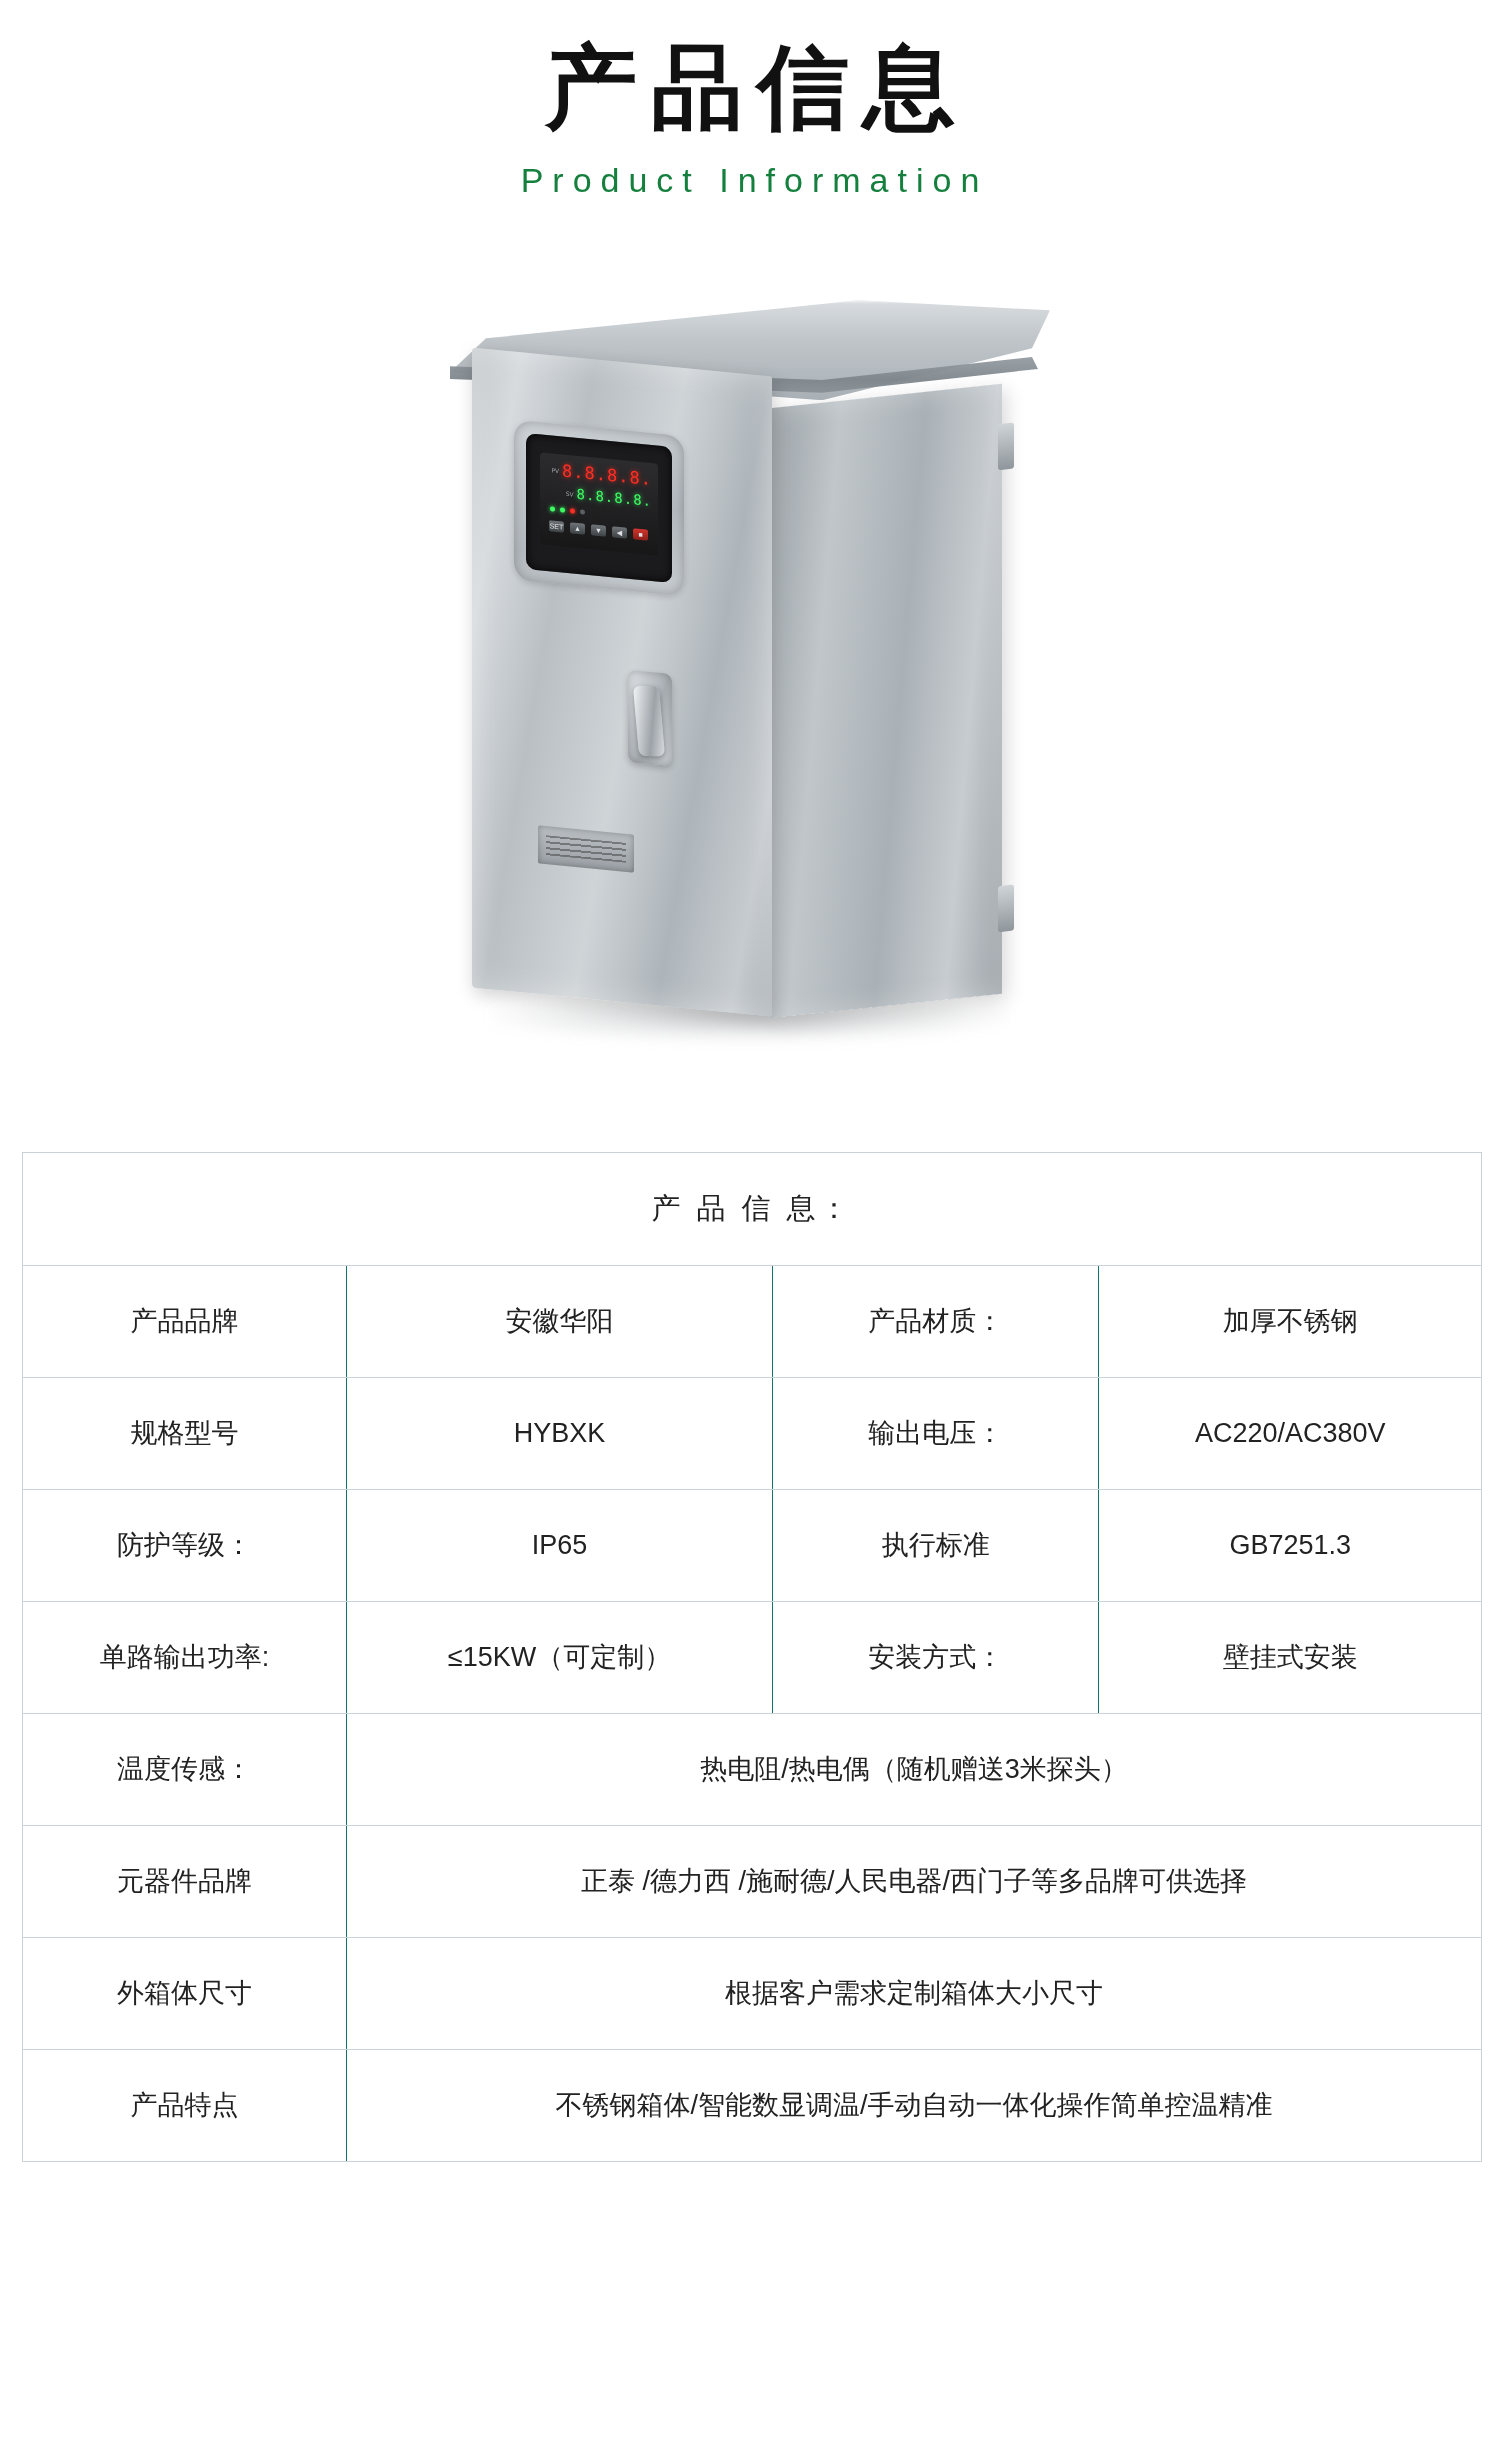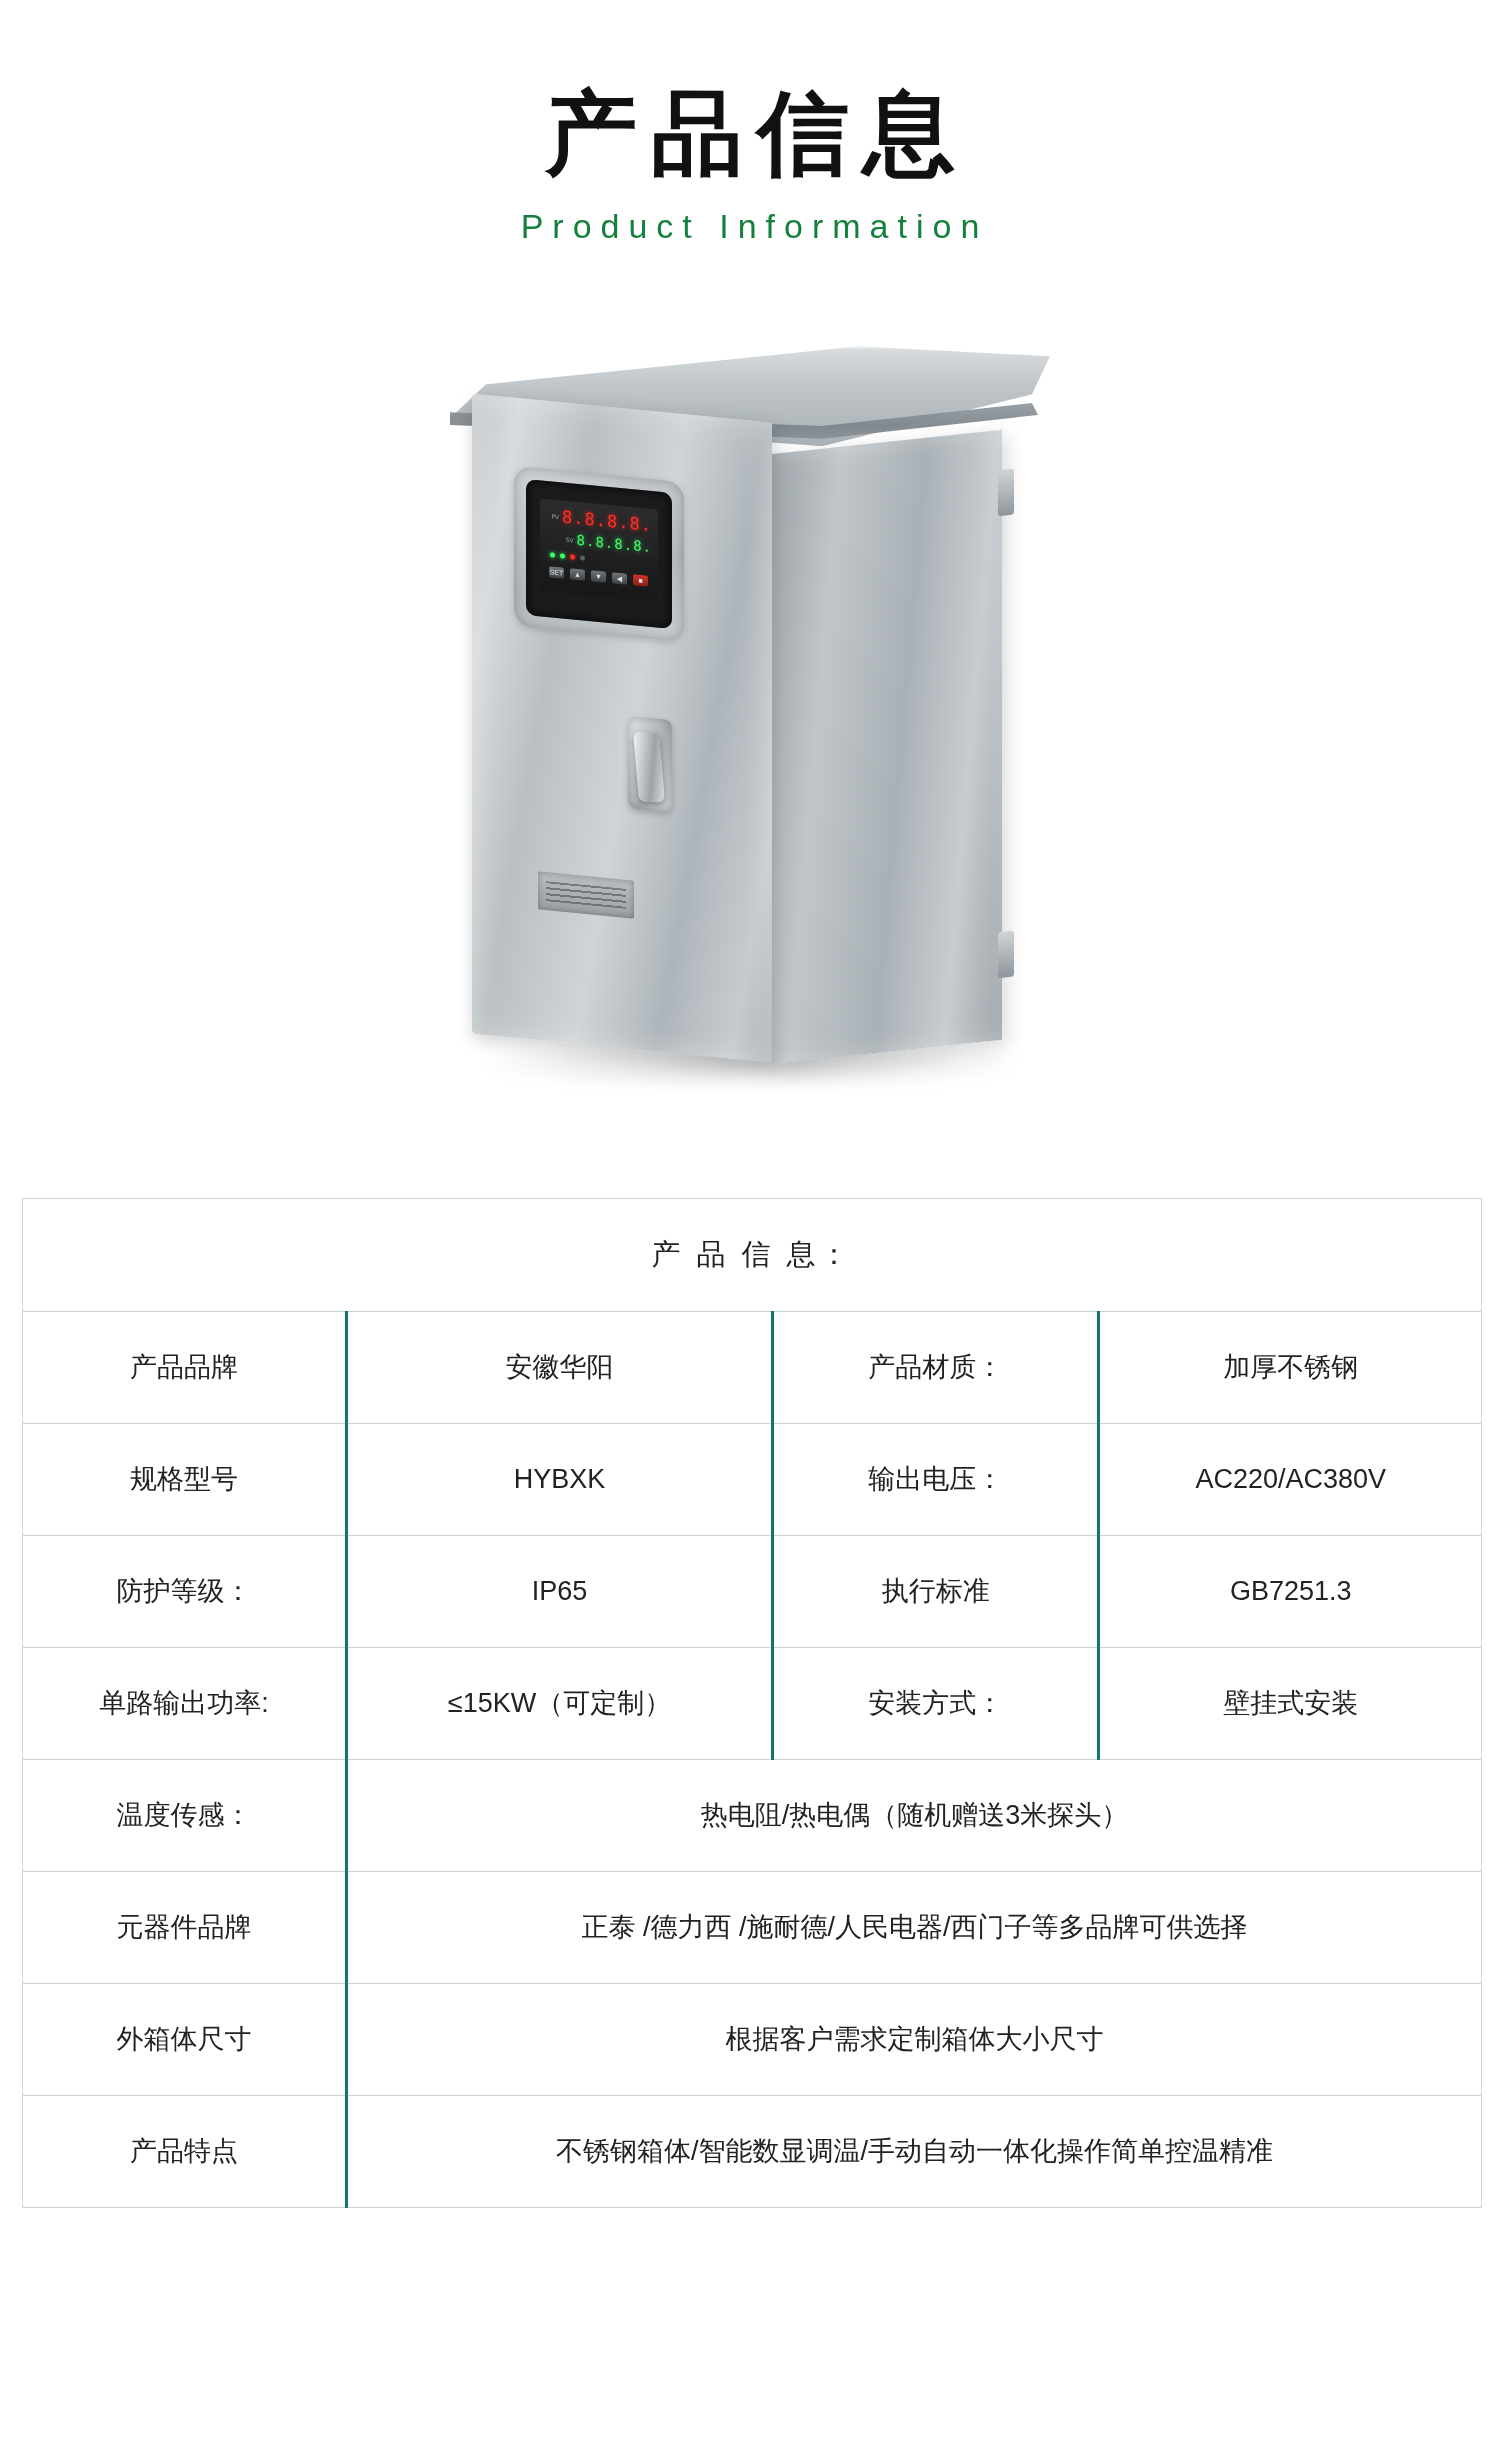--- a/index.html
+++ b/index.html
@@ -19,21 +19,21 @@
     width: 1500px;
     min-height: 2447px;
     position: relative;
     box-sizing: border-box;
     padding: 0;
   }
 
   
   .header {
     text-align: center;
-    padding-top: 84px;
+    padding-top: 38px;
   }
   .header-title {
     font-size: 92px;
     font-weight: bold;
     letter-spacing: 14px;
     color: #111111;
     line-height: 1.08;
     margin: 0;
     padding-left: 14px;
   }
@@ -274,21 +274,21 @@
   }
   table.spec {
     width: 100%;
     border-collapse: collapse;
     table-layout: fixed;
     font-size: 27px;
     color: #222;
   }
   table.spec td {
     border-bottom: 1px solid #ccd3d8;
-    border-right: 3px solid #0f766e;
+    border-right: 1px solid #0f766e;
     height: 112px;
     text-align: center;
     vertical-align: middle;
     padding: 6px 8px;
     box-sizing: border-box;
   }
   table.spec td:last-child { border-right: none; }
   .title-row td {
     height: 96px;
     font-size: 29px;

